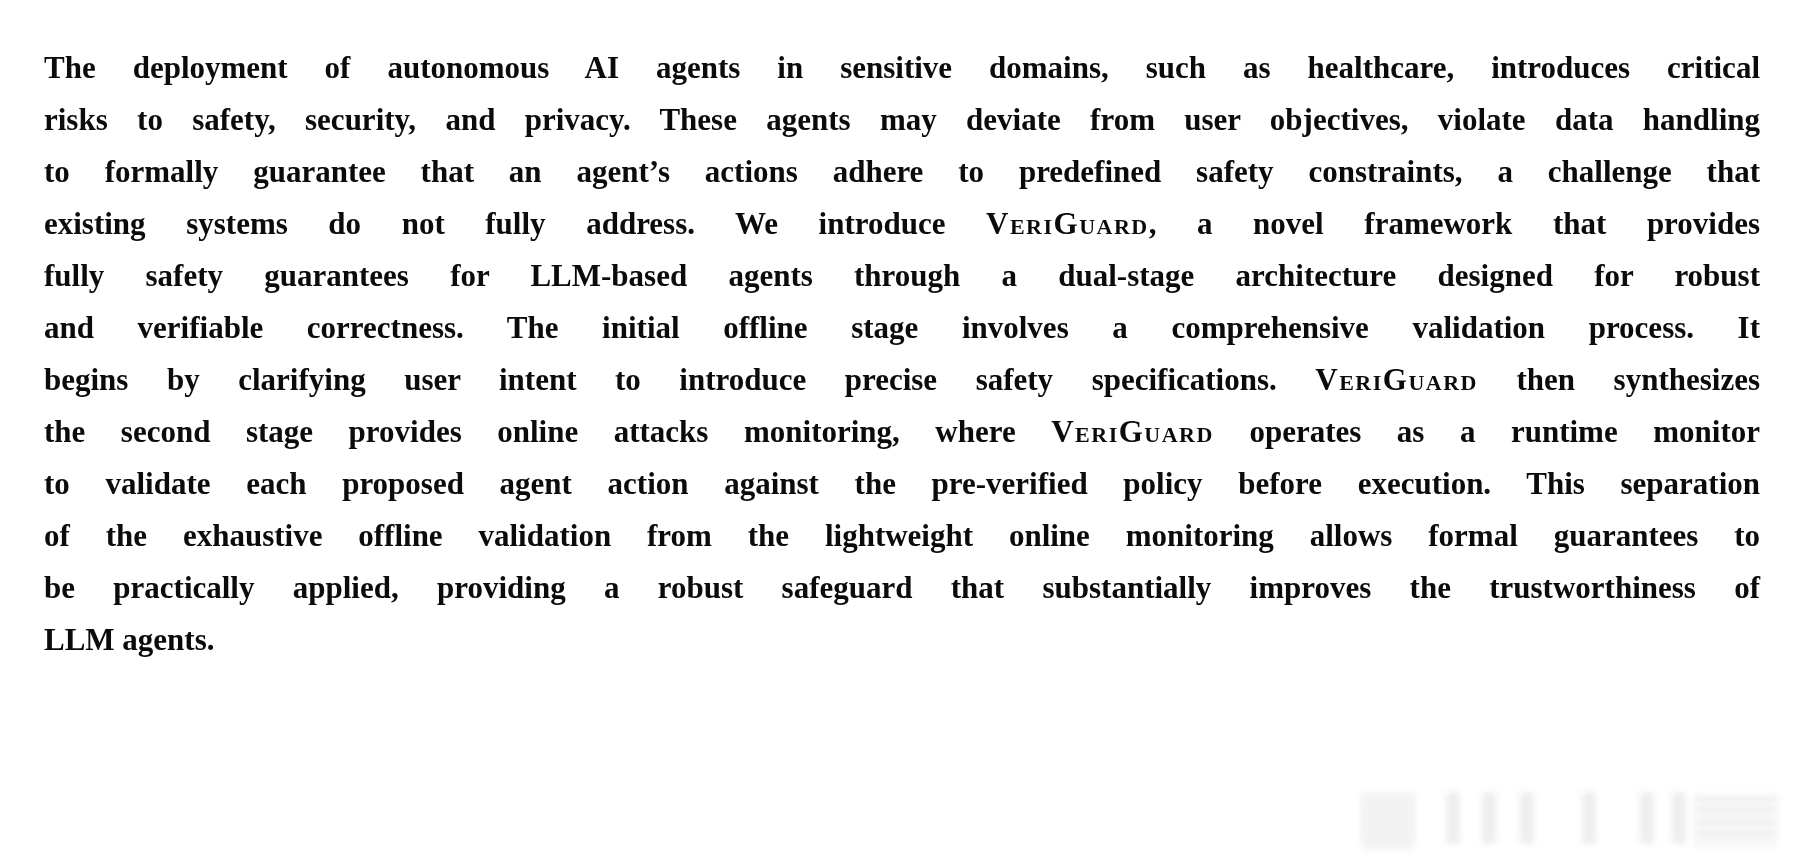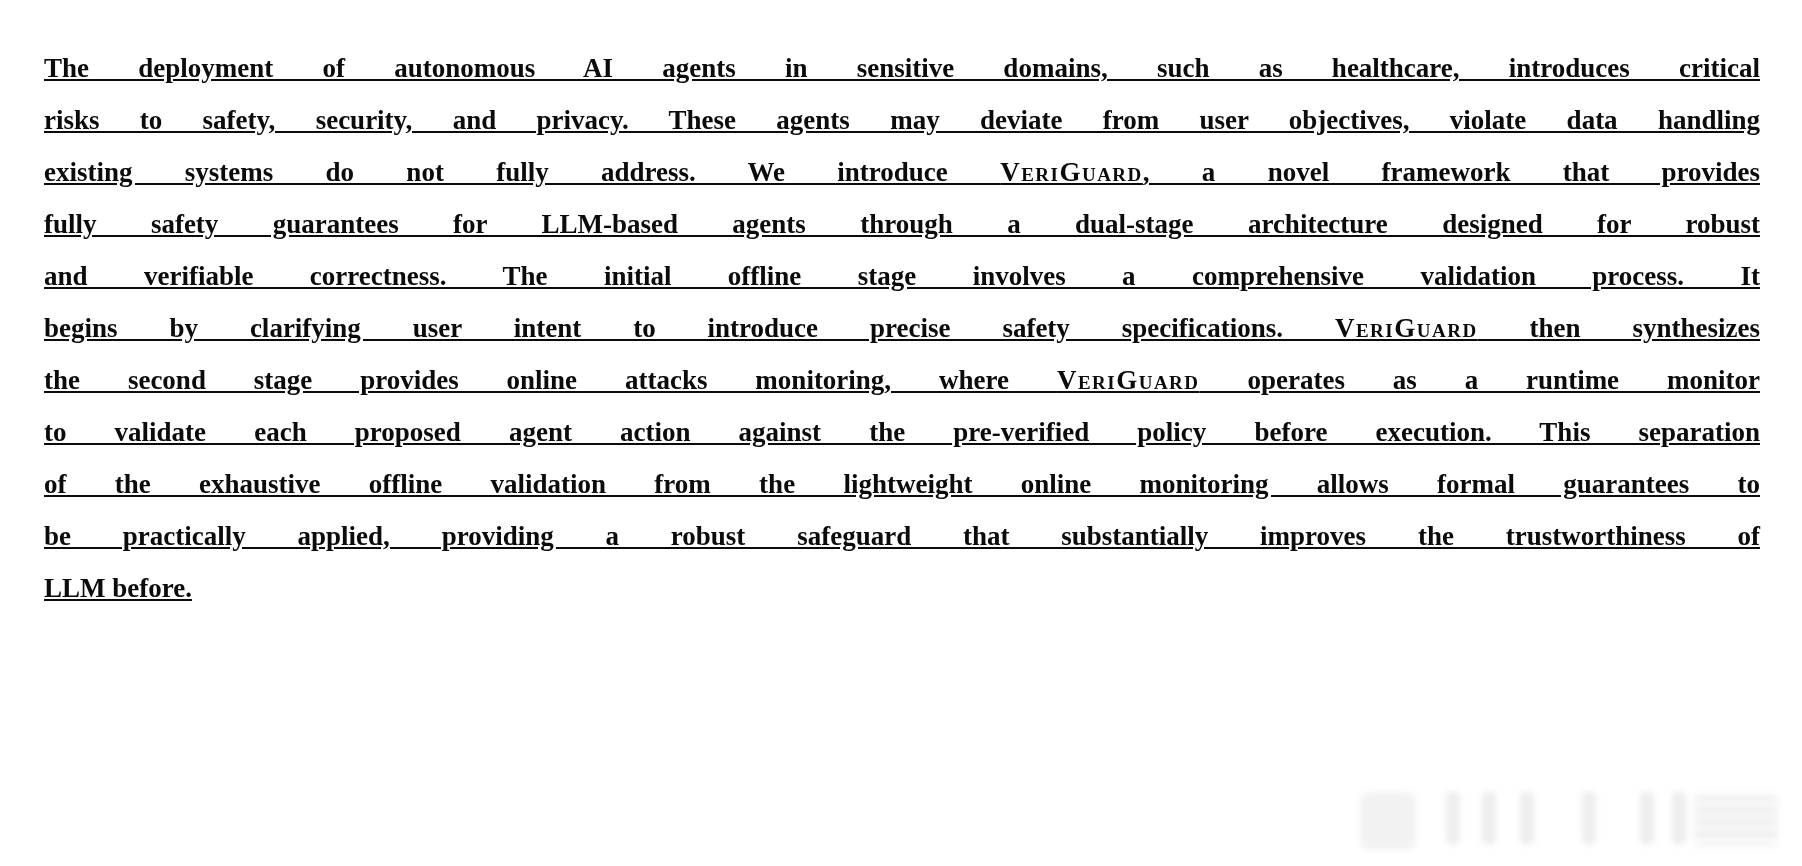--- a/index.html
+++ b/index.html
@@ -11,23 +11,22 @@
     overflow: hidden;
     font-family: "Liberation Serif", "DejaVu Serif", serif;
   }
   .abstract {
     position: absolute;
     left: 44px;
     top: 42px;
     width: 1716px;
     color: #0b0b0b;
     font-weight: 700;
-    font-size: 27px;
+    font-size: 31px;
     line-height: 52px;
-    text-decoration: underline;
   }
   .line {
     text-align: justify;
     text-align-last: justify;
     white-space: normal;
   }
   .line.last {
     text-align-last: left;
   }
   .sc {
@@ -74,29 +73,30 @@
   }
 </style>
 </head>
 <body>
 
 <div class="page">
 
   <div class="abstract">
       <div class="line"><span>The deployment of autonomous AI agents in sensitive domains, such as healthcare, introduces critical</span></div>
       <div class="line"><span>risks to safety, security, and privacy. These agents may deviate from user objectives, violate data handling</span></div>
+      <div class="line"><span>to formally guarantee that an agent’s actions adhere to predefined safety constraints, a challenge that</span></div>
       <div class="line"><span>existing systems do not fully address. We introduce </span><span class="sc">VeriGuard</span><span>, a novel framework that provides</span></div>
       <div class="line"><span>fully safety guarantees for LLM-based agents through a dual-stage architecture designed for robust</span></div>
       <div class="line"><span>and verifiable correctness. The initial offline stage involves a comprehensive validation process. It</span></div>
       <div class="line"><span>begins by clarifying user intent to introduce precise safety specifications. </span><span class="sc">VeriGuard</span><span> then synthesizes</span></div>
       <div class="line"><span>the second stage provides online attacks monitoring, where </span><span class="sc">VeriGuard</span><span> operates as a runtime monitor</span></div>
       <div class="line"><span>to validate each proposed agent action against the pre-verified policy before execution. This separation</span></div>
       <div class="line"><span>of the exhaustive offline validation from the lightweight online monitoring allows formal guarantees to</span></div>
       <div class="line"><span>be practically applied, providing a robust safeguard that substantially improves the trustworthiness of</span></div>
-      <div class="line last"><span>LLM before.</span></div>
+      <div class="line last"><span>LLM agents.</span></div>
     </div>
 
   <div class="watermark">
     <div class="wm-bar b1"></div>
     <div class="wm-bar b2"></div>
     <div class="wm-bar b3"></div>
     <div class="wm-bar b4"></div>
     <div class="wm-bar b5"></div>
     <div class="wm-bar b6"></div>
     <div class="wm-bar b7"></div>

